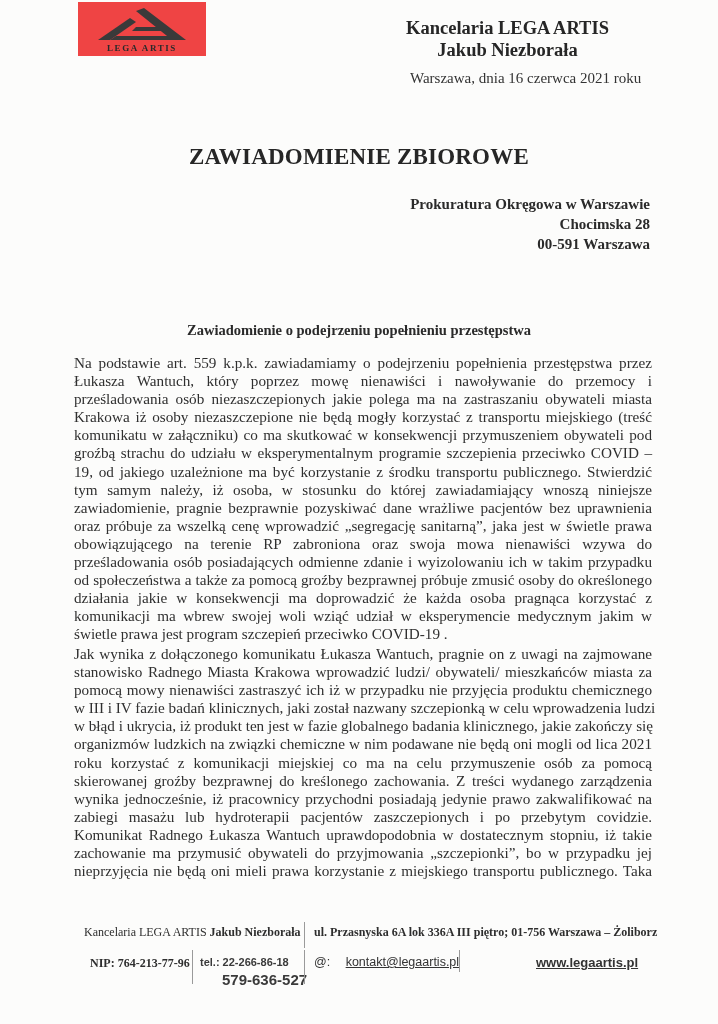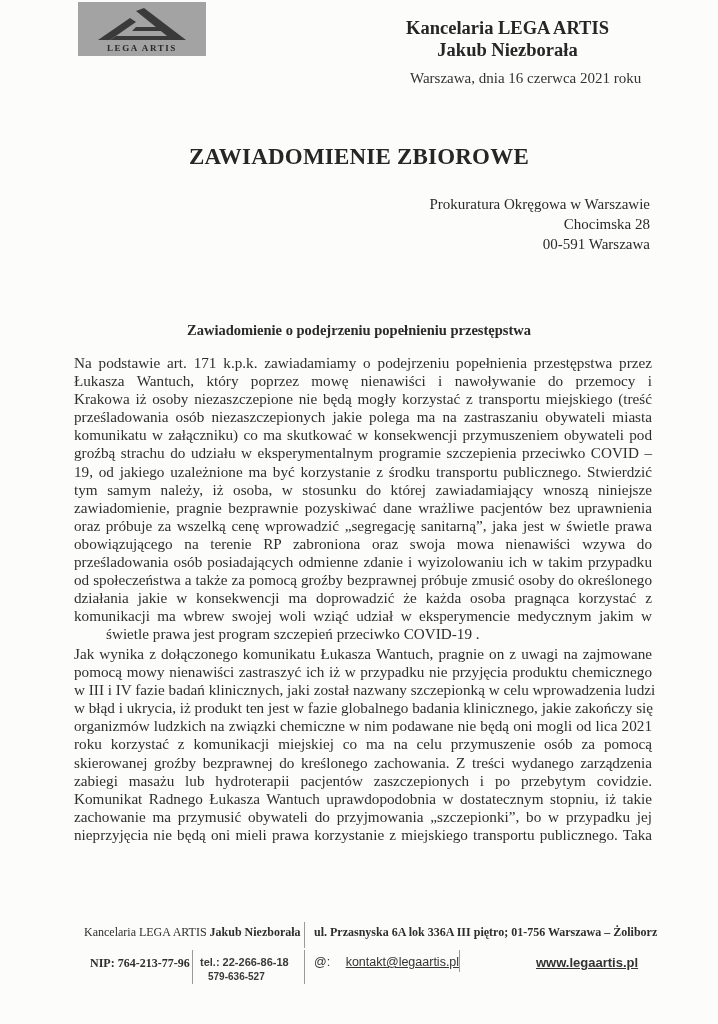--- a/index.html
+++ b/index.html
@@ -6,42 +6,42 @@
   body {
     width: 718px; height: 1024px; overflow: hidden;
     background: #fcfcfb;
     font-family: "Liberation Serif", serif;
     color: #2b2b2b;
     position: relative;
   }
   .abs { position: absolute; }
   .logo {
     left: 78px; top: 2px; width: 128px; height: 54px;
-    background: #a3a3a3;
+    background: #ef4444;
   }
   .logo svg { position: absolute; left: 14px; top: 5px; }
   .logo-text {
     position: absolute; left: 0; right: 0; top: 41px;
     text-align: center; font-family: "Liberation Serif", serif;
     font-weight: bold; font-size: 9px; letter-spacing: 1.6px; color: #2a2a2a;
   }
   .firm { text-align: center; font-weight: bold; font-size: 18.5px; line-height: 22px; color: #262626; }
   .firm-name { left: 380px; top: 17px; width: 255px; }
   .firm-person { left: 380px; top: 39px; width: 255px; }
   .date { left: 410px; top: 70px; font-size: 15px; color: #333; white-space: nowrap; }
   .title { left: 0; width: 718px; top: 144px; text-align: center; font-size: 23px; font-weight: bold; color: #262626; letter-spacing: 0.2px; }
-  .addr { right: 68px; text-align: right; font-weight: normal; font-size: 15px; color: #2a2a2a; white-space: nowrap; }
+  .addr { right: 68px; text-align: right; font-weight: bold; font-size: 15px; color: #2a2a2a; white-space: nowrap; }
   .subject { left: 0; width: 718px; top: 322px; text-align: center; font-weight: bold; font-size: 14.5px; color: #2a2a2a; }
   .para {
     left: 74px; width: 578px;
     font-size: 15.2px; line-height: 18.1px;
     text-align: justify; color: #2f2f2f;
   }
   .para .ln { display: block; text-align: justify; text-align-last: justify; white-space: nowrap; height: 18.1px; }
-  .para .ln.last { text-align-last: left; margin-left: 32px; }
+  .para .ln.last { text-align-last: left; }
   .footer { font-size: 12px; color: #2e2e2e; white-space: nowrap; }
   .vline { width: 1px; background: #9a9a9a; }
   .mono { font-family: Liberation Sans, sans-serif; }
   .link { text-decoration: underline; padding-left: 12px; }
 </style>
 </head>
 <body>
 
 <div class="abs logo">
   <svg width="100" height="36" viewBox="0 0 100 36">
@@ -59,60 +59,62 @@
 
 <div class="abs title">ZAWIADOMIENIE ZBIOROWE</div>
 
 <div class="abs addr" style="top:196px">Prokuratura Okręgowa w Warszawie</div>
 <div class="abs addr" style="top:216px">Chocimska 28</div>
 <div class="abs addr" style="top:236px">00-591 Warszawa</div>
 
 <div class="abs subject">Zawiadomienie o podejrzeniu popełnieniu przestępstwa</div>
 
 <div class="abs para" style="top:354px">
-  <span class="ln">Na podstawie art. 171 k.p.k. zawiadamiamy o podejrzeniu popełnienia przestępstwa przez</span>
+  <span class="ln">Na podstawie art. 559 k.p.k. zawiadamiamy o podejrzeniu popełnienia przestępstwa przez</span>
   <span class="ln">Łukasza Wantuch, który poprzez mowę nienawiści i nawoływanie do przemocy i</span>
+  <span class="ln">prześladowania osób niezaszczepionych jakie polega ma na zastraszaniu obywateli miasta</span>
   <span class="ln">Krakowa iż osoby niezaszczepione nie będą mogły korzystać z transportu miejskiego (treść</span>
-  <span class="ln">prześladowania osób niezaszczepionych jakie polega ma na zastraszaniu obywateli miasta</span>
   <span class="ln">komunikatu w załączniku) co ma skutkować w konsekwencji przymuszeniem obywateli pod</span>
   <span class="ln">groźbą strachu do udziału w eksperymentalnym programie szczepienia przeciwko COVID –</span>
   <span class="ln">19, od jakiego uzależnione ma być korzystanie z środku transportu publicznego. Stwierdzić</span>
   <span class="ln">tym samym należy, iż osoba, w stosunku do której zawiadamiający wnoszą niniejsze</span>
   <span class="ln">zawiadomienie, pragnie bezprawnie pozyskiwać dane wrażliwe pacjentów bez uprawnienia</span>
   <span class="ln">oraz próbuje za wszelką cenę wprowadzić „segregację sanitarną”, jaka jest w świetle prawa</span>
   <span class="ln">obowiązującego na terenie RP zabroniona oraz swoja mowa nienawiści wzywa do</span>
   <span class="ln">prześladowania osób posiadających odmienne zdanie i wyizolowaniu ich w takim przypadku</span>
   <span class="ln">od społeczeństwa a także za pomocą groźby bezprawnej próbuje zmusić osoby do określonego</span>
   <span class="ln">działania jakie w konsekwencji ma doprowadzić że każda osoba pragnąca korzystać z</span>
   <span class="ln">komunikacji ma wbrew swojej woli wziąć udział w eksperymencie medycznym jakim w</span>
   <span class="ln last">świetle prawa jest program szczepień przeciwko COVID-19 .</span>
 </div>
 
 <div class="abs para" style="top:645px">
   <span class="ln">Jak wynika z dołączonego komunikatu Łukasza Wantuch, pragnie on z uwagi na zajmowane</span>
+  <span class="ln">stanowisko  Radnego Miasta Krakowa wprowadzić ludzi/ obywateli/ mieszkańców miasta za</span>
   <span class="ln">pomocą mowy nienawiści zastraszyć ich iż w przypadku  nie przyjęcia produktu chemicznego</span>
   <span class="ln">w III i IV fazie badań klinicznych, jaki został nazwany szczepionką w celu wprowadzenia ludzi</span>
   <span class="ln">w błąd i ukrycia, iż produkt ten jest w fazie globalnego badania klinicznego, jakie zakończy się</span>
   <span class="ln">organizmów ludzkich na związki chemiczne w nim podawane nie będą oni mogli od lica 2021</span>
   <span class="ln">roku korzystać z komunikacji miejskiej co ma na celu przymuszenie osób za pomocą</span>
   <span class="ln">skierowanej groźby bezprawnej do kreślonego zachowania. Z treści wydanego zarządzenia</span>
+  <span class="ln">wynika jednocześnie, iż pracownicy przychodni posiadają jedynie prawo zakwalifikować na</span>
   <span class="ln">zabiegi masażu lub hydroterapii pacjentów zaszczepionych i po przebytym covidzie.</span>
   <span class="ln">Komunikat Radnego Łukasza Wantuch uprawdopodobnia w dostatecznym stopniu, iż takie</span>
   <span class="ln">zachowanie ma przymusić obywateli do przyjmowania „szczepionki”, bo w przypadku jej</span>
   <span class="ln">nieprzyjęcia nie będą oni mieli prawa korzystanie z miejskiego transportu publicznego. Taka</span>
 </div>
 
 <div class="abs footer" style="left:84px; top:925px">
   <span>Kancelaria  LEGA ARTIS </span><b>Jakub Niezborała</b>
 </div>
 <div class="abs vline" style="left:304px; top:922px; height:26px"></div>
 <div class="abs footer" style="left:314px; top:925px; font-weight:bold">ul. Przasnyska 6A lok 336A III piętro; 01-756 Warszawa – Żoliborz</div>
 
 <div class="abs footer" style="left:90px; top:956px; font-weight:bold">NIP: 764-213-77-96</div>
 <div class="abs vline" style="left:192px; top:950px; height:34px"></div>
 <div class="abs footer mono" style="left:200px; top:956px; font-size:11px; font-weight:bold; color:#3a3a3a">tel.: 22-266-86-18</div>
-<div class="abs footer mono" style="left:208px; top:971px; font-size:10px; font-weight:bold; color:#3a3a3a">579-636-527</div>
+<div class="abs footer mono" style="left:222px; top:971px; font-size:15px; font-weight:bold; color:#3a3a3a">579-636-527</div>
 <div class="abs vline" style="left:304px; top:950px; height:34px"></div>
 <div class="abs footer mono" style="left:314px; top:955px; font-size:12.5px; color:#333">
   <span>@: </span><span class="link">kontakt@legaartis.pl</span>
 </div>
 <div class="abs vline" style="left:459px; top:950px; height:22px"></div>
 <div class="abs footer mono link" style="left:524px; top:955px; font-size:13px; font-weight:bold; color:#333">www.legaartis.pl</div>
 
 </body></html>

